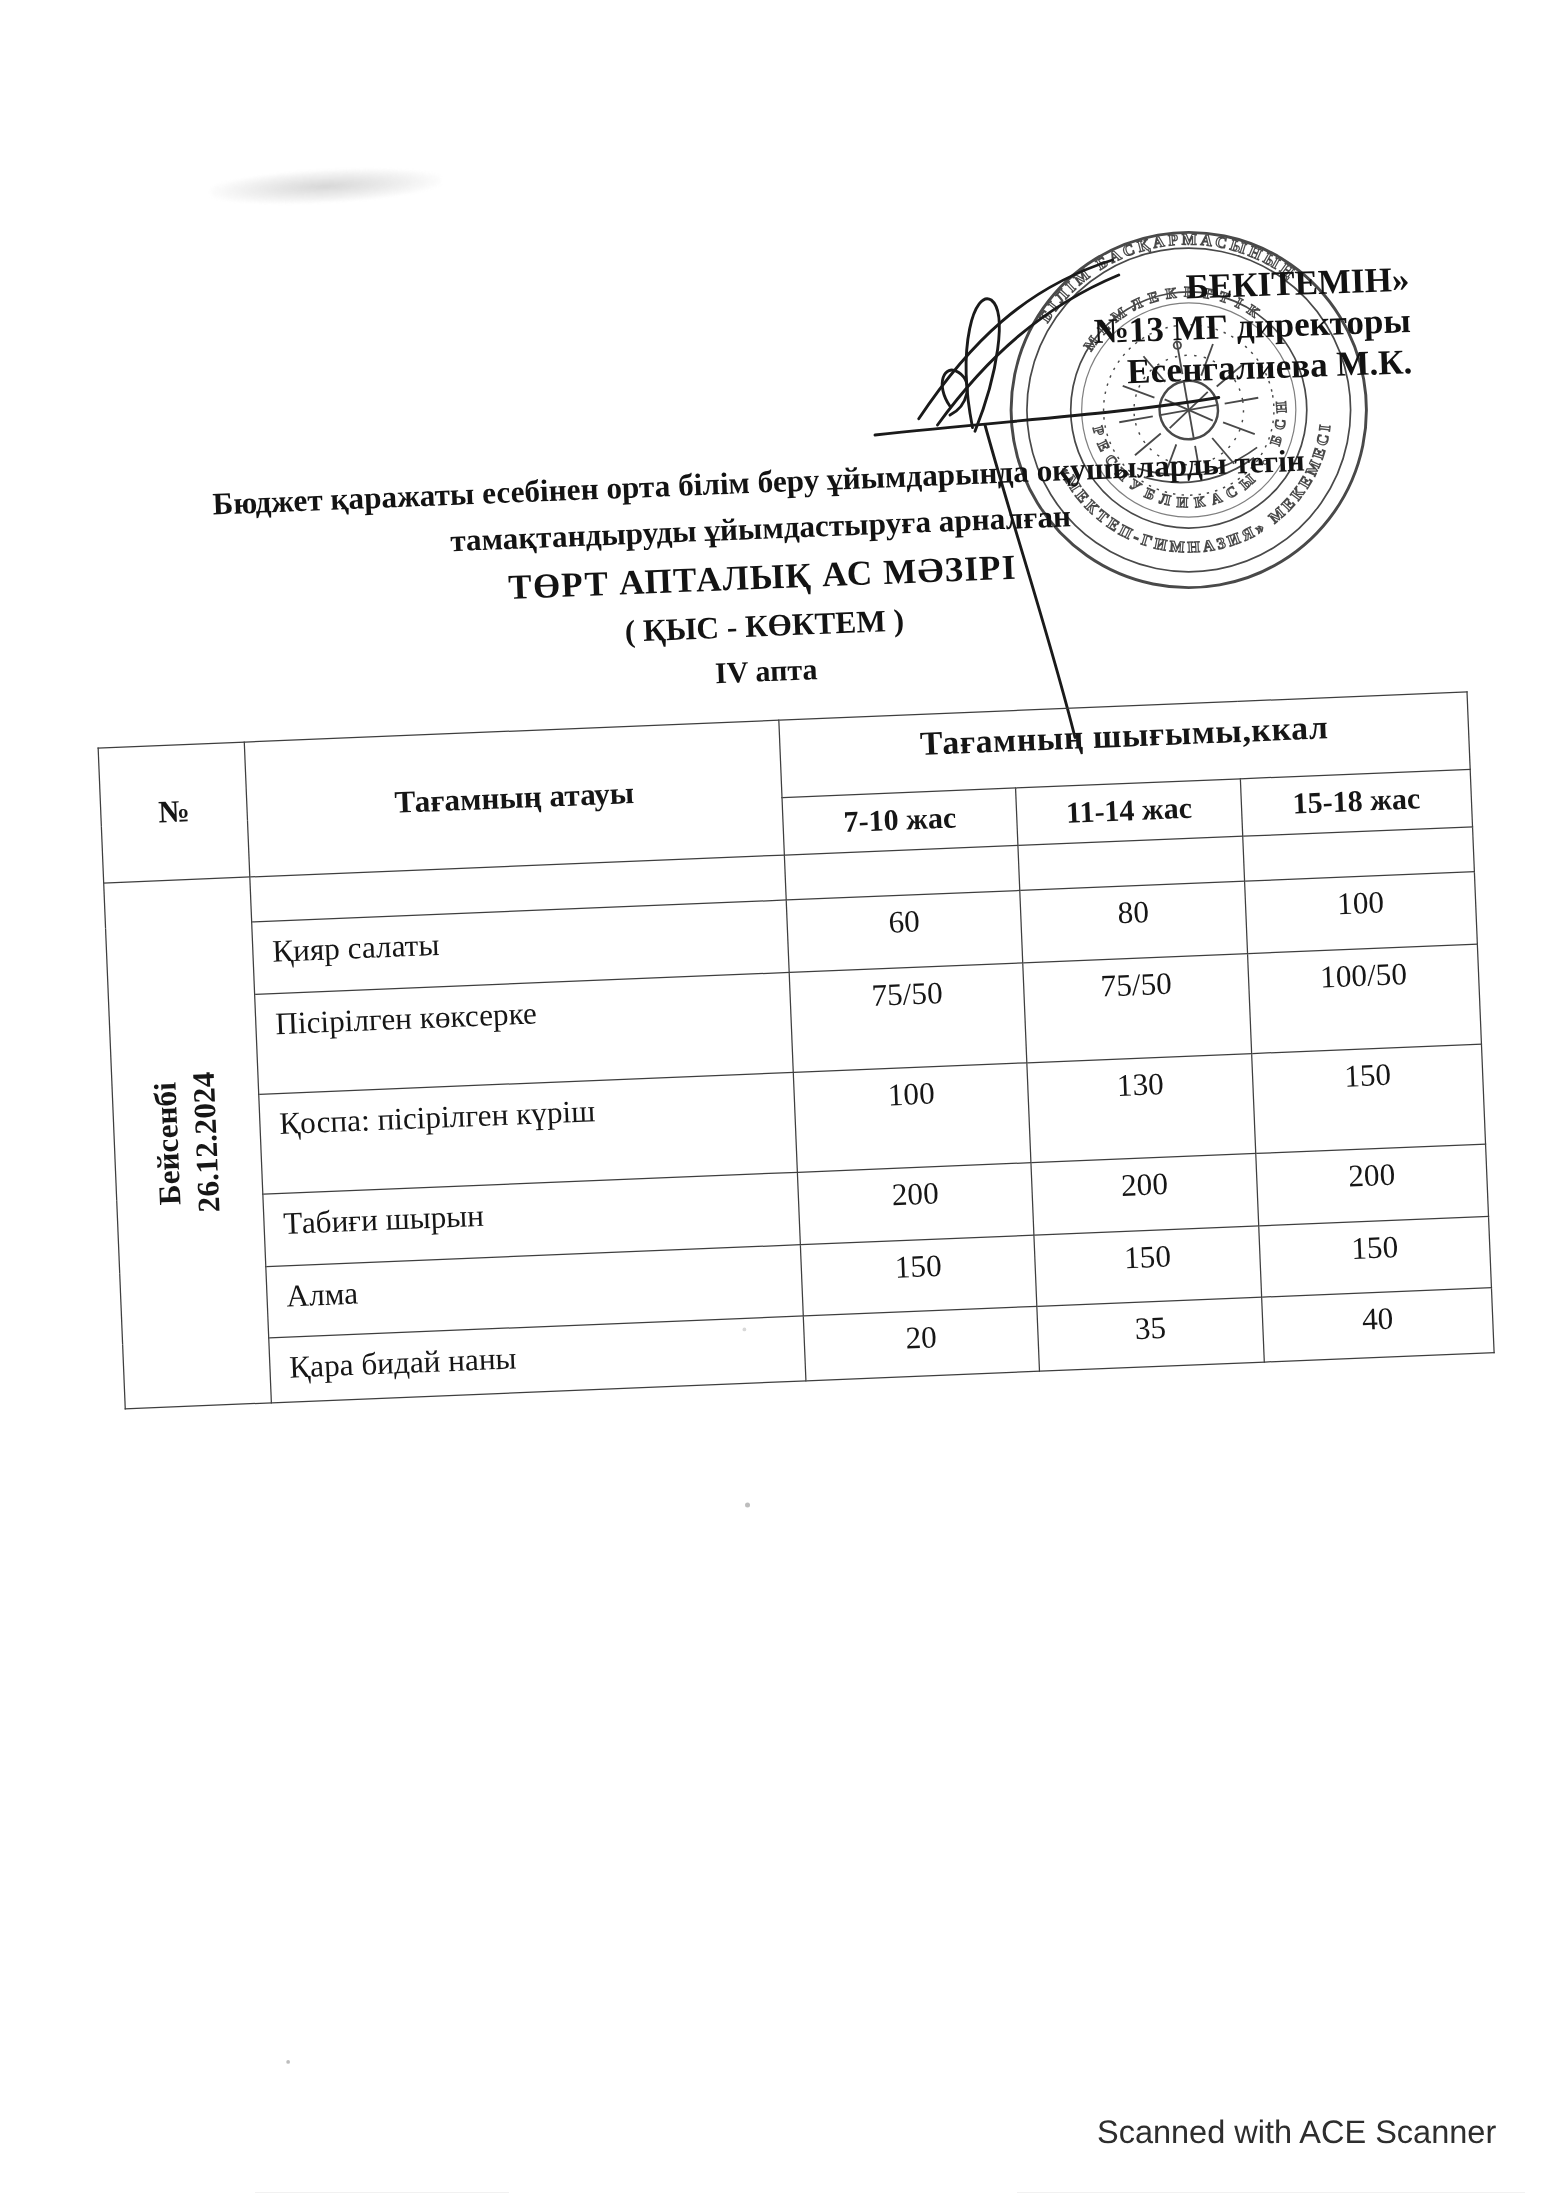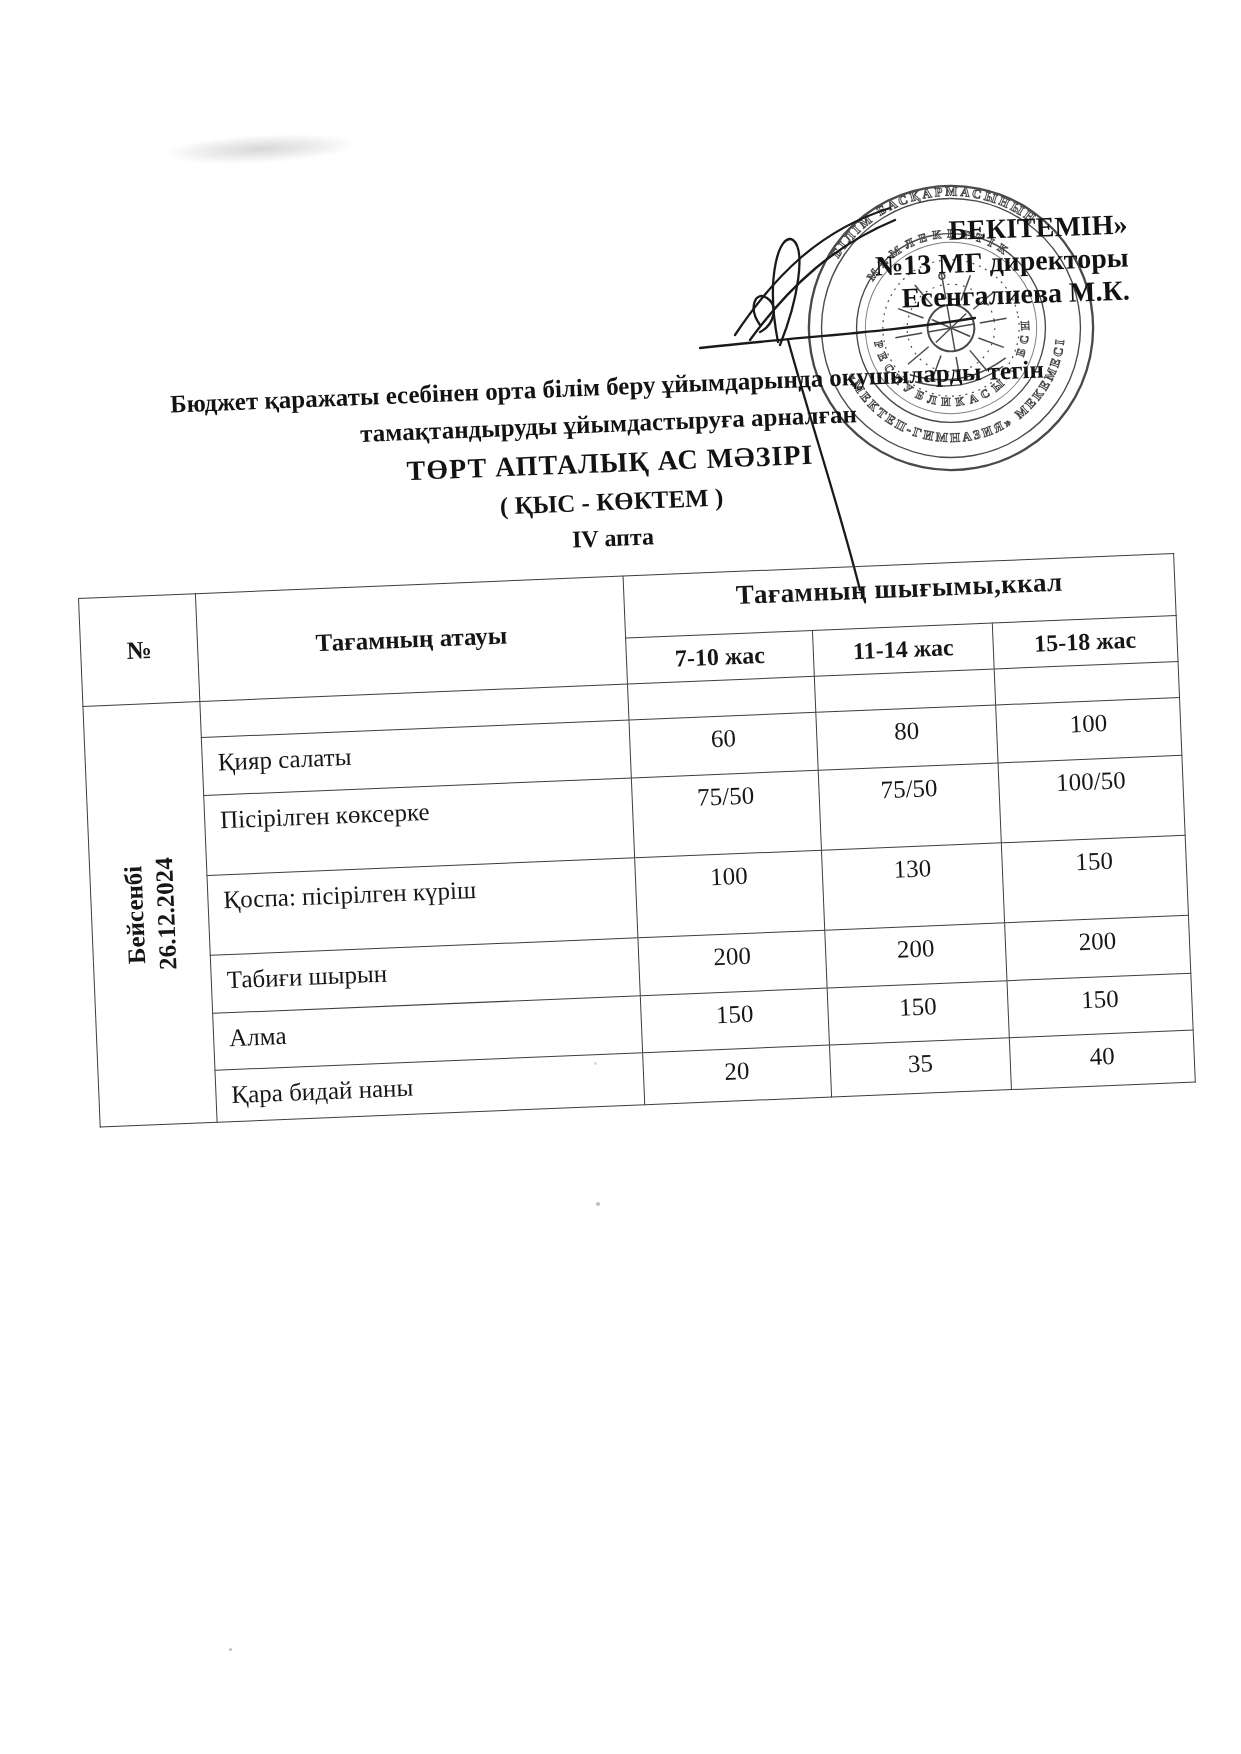--- a/index.html
+++ b/index.html
@@ -218,14 +218,15 @@
       </tr>
       <tr class="r-b6">
         <td class="c-dish">Қара бидай наны</td>
         <td class="c-val">20</td>
         <td class="c-val">35</td>
         <td class="c-val">40</td>
       </tr>
     </tbody>
   </table>
 
+  <div class="footer">Scanned with ACE Scanner</div>
 
 </div>
 
 </body></html>

